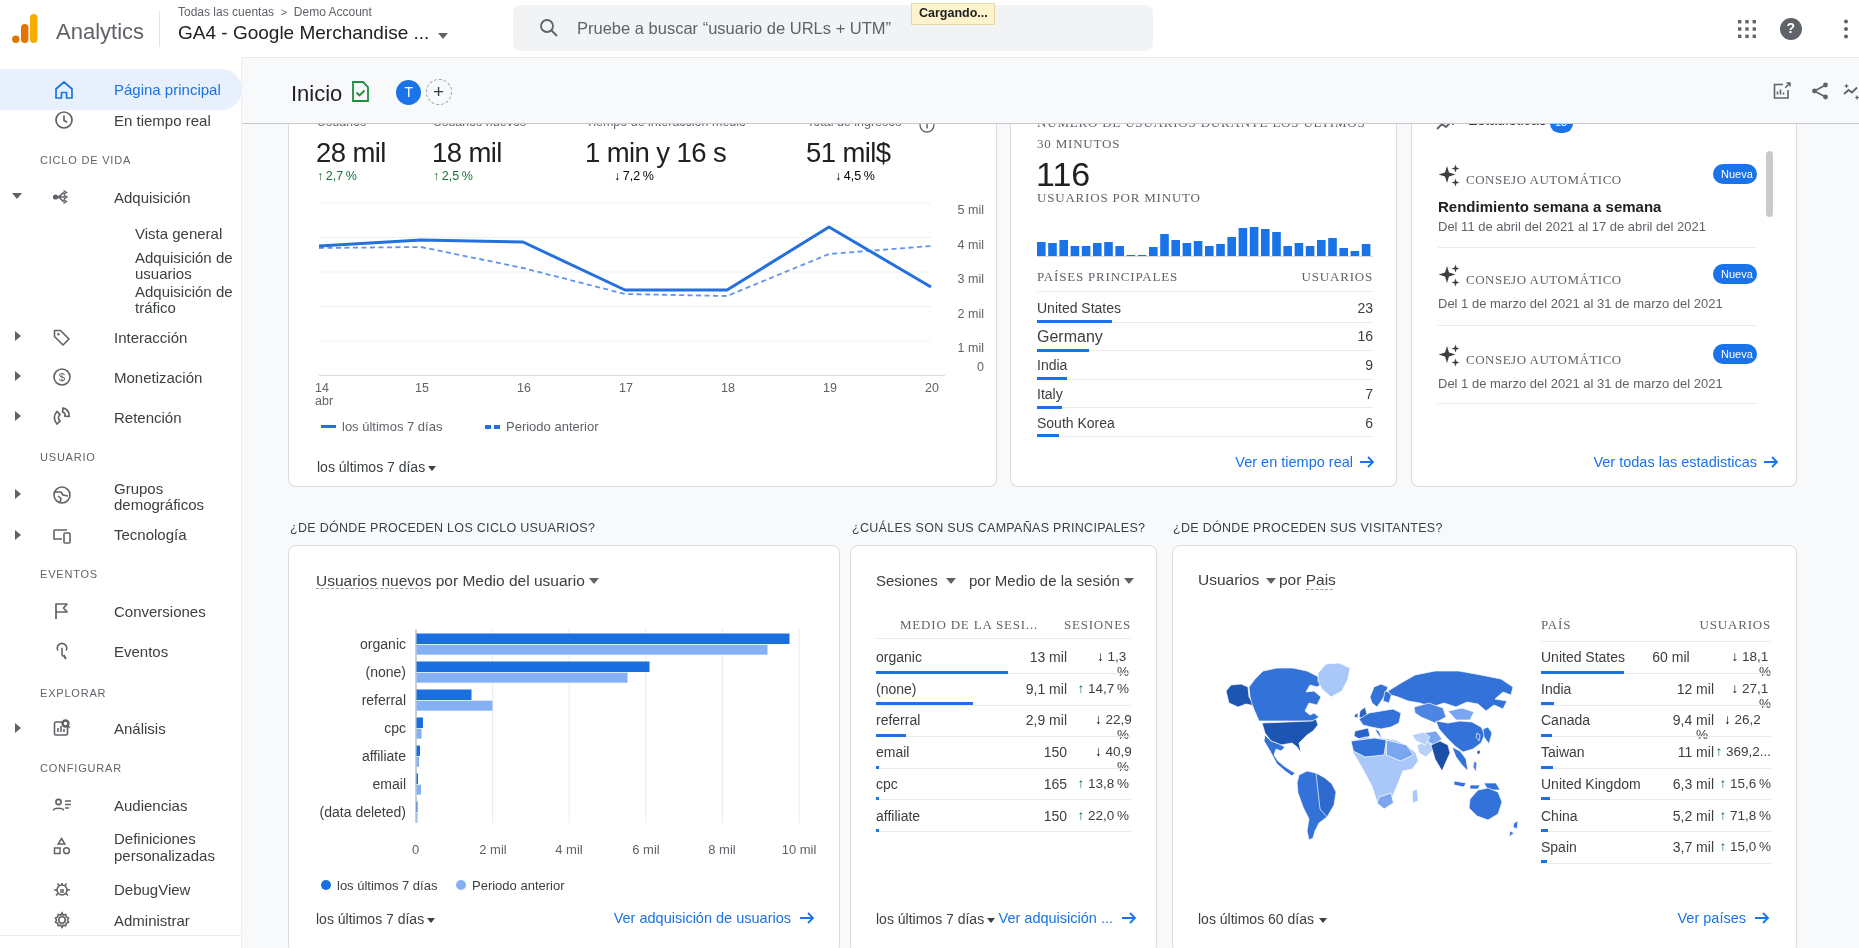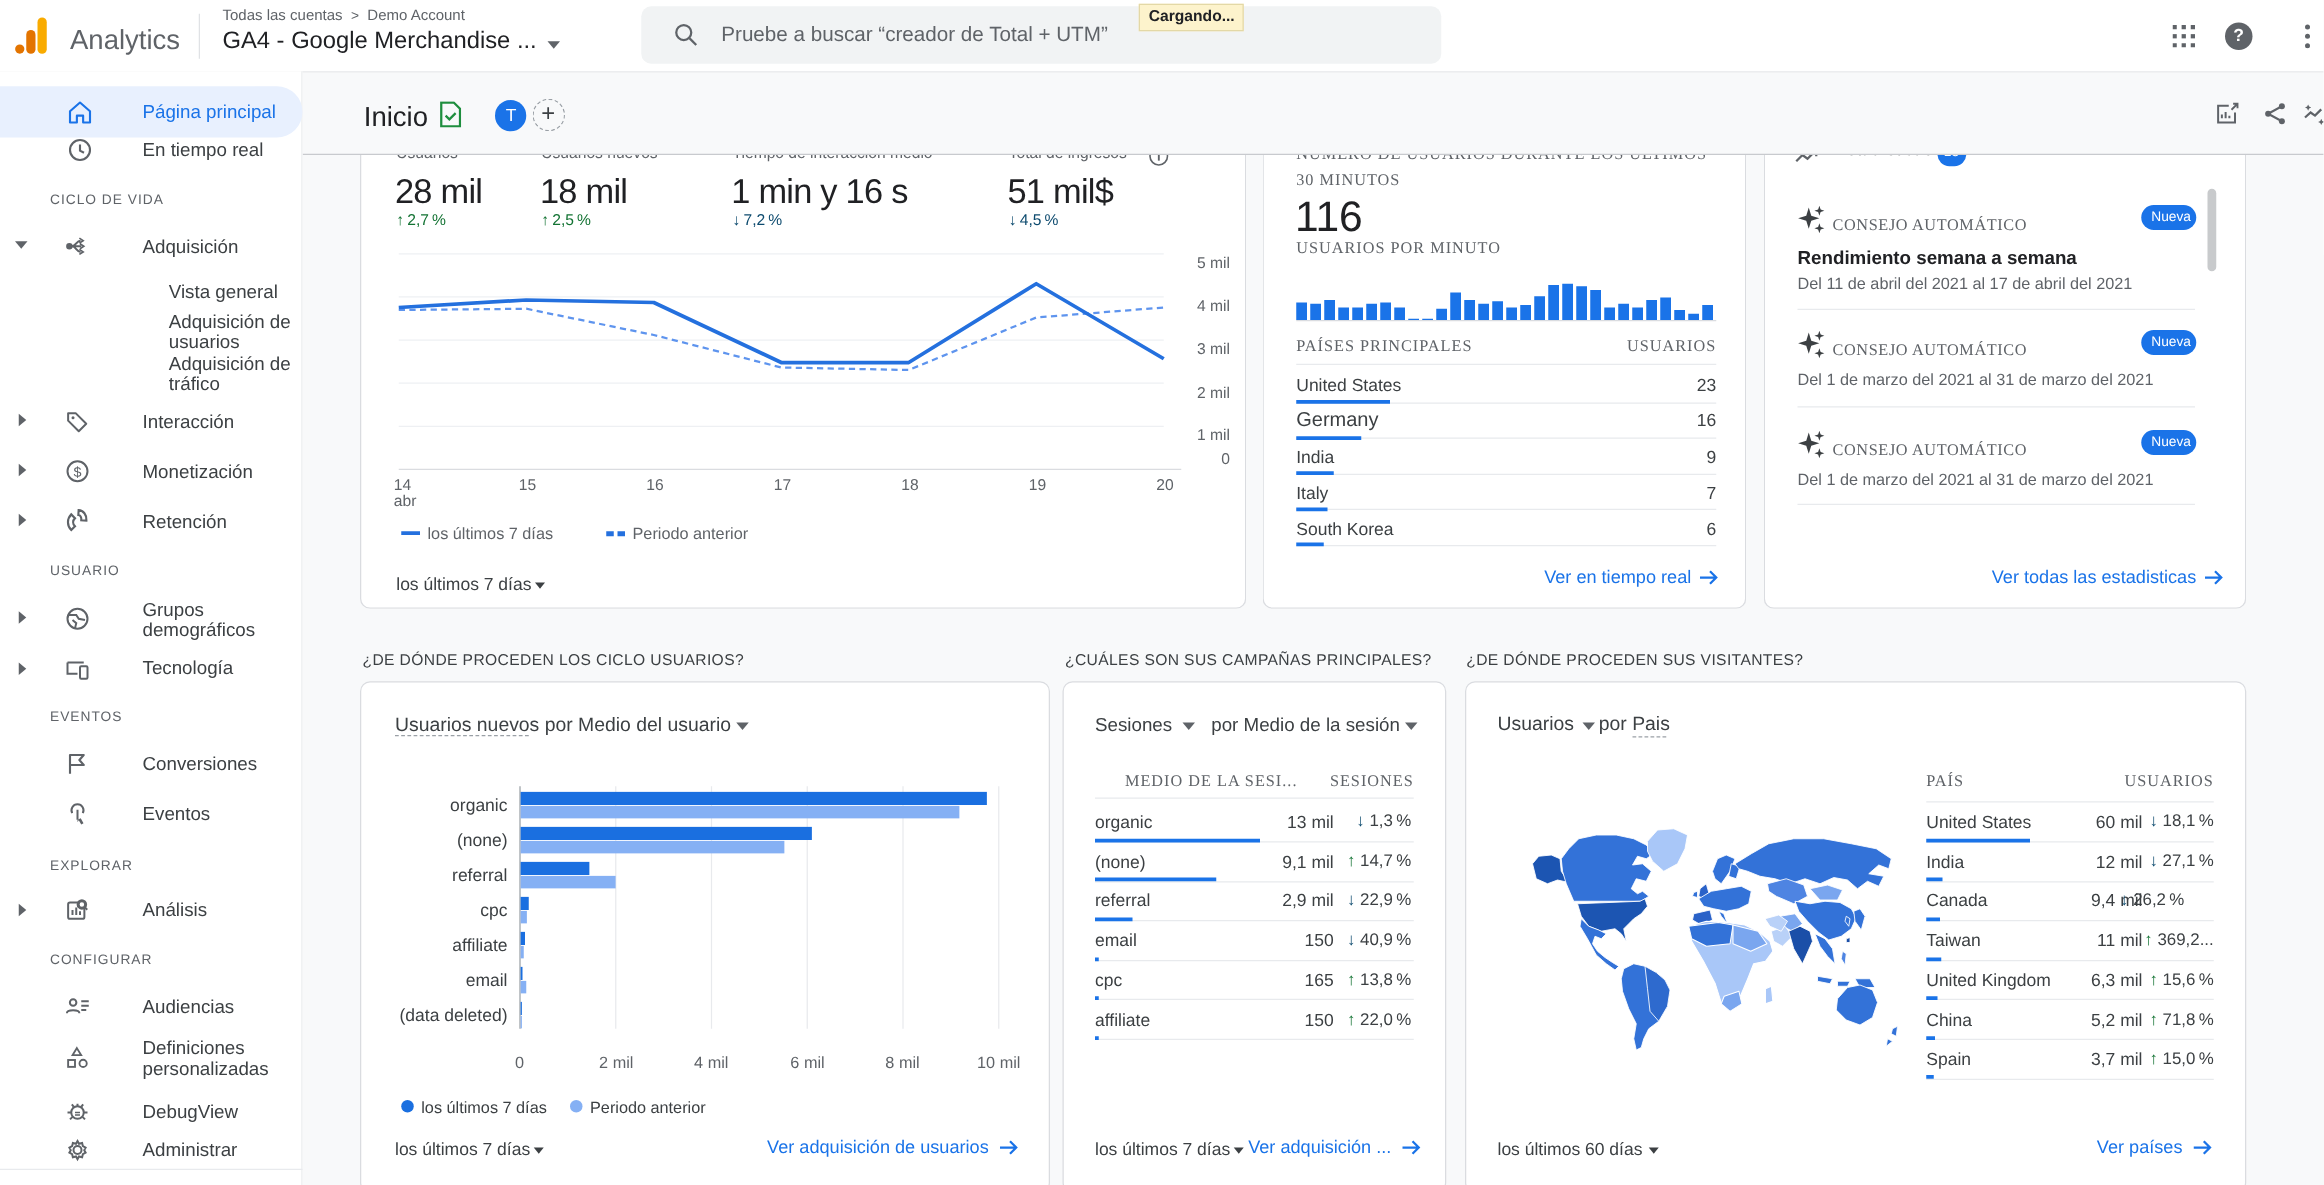--- a/index.html
+++ b/index.html
@@ -6,21 +6,21 @@
   body{width:1859px;height:948px;overflow:hidden;font-family:"Liberation Sans",sans-serif;background:#fff;}
   .abs{position:absolute;}
   #page{position:relative;width:1859px;height:948px;overflow:hidden;background:#f8f9fa;}
   .g1{color:#5f6368;}
   .g2{color:#3c4043;}
   .g3{color:#202124;}
   .blue{color:#1a73e8;}
   .caps{letter-spacing:.8px;font-size:13px;color:#5f6368;font-family:Liberation Serif, serif;}
   .card{position:absolute;background:#fff;border:1px solid #dadce0;}
   .up{color:#137333;}
-  .dn{color:#0c4a6e;}
+  .dn{color:#000000;margin-left:28px;}
   .navtxt{font-size:15px;color:#3c4043;}
   .sechead{font-size:11px;letter-spacing:.8px;color:#5f6368;}
 </style>
 </head>
 <body>
 <div id="page">
 
 <div class="abs" style="left:242px;top:57px;width:1617px;height:891px;background:#f8f9fa;"></div>
 <div class="abs" style="left:242px;top:123px;width:1617px;height:1px;background:#c8cace;"></div>
 
@@ -34,21 +34,21 @@
 <div class="abs" style="left:159px;top:11px;width:1px;height:36px;background:#e0e2e5;"></div>
 <div class="abs g1" style="left:178px;top:5px;font-size:12px;">Todas las cuentas &nbsp;<span style="font-size:11px;">&gt;</span>&nbsp; Demo Account</div>
 <div class="abs g3" style="left:178px;top:22px;font-size:19px;">GA4 - Google Merchandise ...</div>
 <div class="abs" style="left:438px;top:33px;width:0;height:0;border-left:5px solid transparent;border-right:5px solid transparent;border-top:6px solid #5f6368;"></div>
 
 <div class="abs" style="left:513px;top:5px;width:640px;height:46px;background:#f1f3f4;border-radius:8px;"></div>
 <svg class="abs" style="left:539px;top:18px;" width="19" height="19" viewBox="0 0 19 19">
       <circle cx="8" cy="8" r="6" fill="none" stroke="#5f6368" stroke-width="1.8"></circle>
       <line x1="12.5" y1="12.5" x2="18" y2="18" stroke="#5f6368" stroke-width="1.8"></line>
     </svg>
-<div class="abs g1" style="left:577px;top:19px;font-size:16.5px;">Pruebe a buscar “creador de Total + UTM”</div>
+<div class="abs g1" style="left:577px;top:19px;font-size:16.5px;">Pruebe a buscar “usuario de URLs + UTM”</div>
 <div class="abs" style="left:911px;top:3px;width:84px;height:22px;background:#fdf3cc;border:1px solid #e3d8a6;box-sizing:border-box;"></div>
 <div class="abs g3" style="left:919px;top:6px;font-size:12.5px;font-weight:bold;">Cargando...</div>
 
 <svg class="abs" style="left:1738px;top:20px;" width="18" height="18" viewBox="0 0 18 18">
   <g fill="#5f6368">
         <rect x="0" y="0" width="3.4" height="3.4"></rect>
         <rect x="7.3" y="0" width="3.4" height="3.4"></rect>
         <rect x="14.6" y="0" width="3.4" height="3.4"></rect>
         <rect x="0" y="7.3" width="3.4" height="3.4"></rect>
         <rect x="7.3" y="7.3" width="3.4" height="3.4"></rect>
@@ -580,21 +580,21 @@
       <path d="M286,172 L290,174 L285,178 Z" fill="#3372d8"></path>
           </g>
     </g>
   </svg>
 
   <div class="abs caps" style="left:368px;top:71px;">PAÍS</div>
   <div class="abs caps" style="left:498px;top:71px;width:100px;text-align:right;">USUARIOS</div>
   <div class="abs" style="left:368px;top:95px;width:230px;height:1px;background:#e8eaed;"></div>
 
   <div class="abs g2" style="left:368px;top:103px;font-size:14px;">United States</div>
-  <div class="abs g2" style="left:455px;top:103px;width:86px;text-align:right;font-size:14px;">60 mil</div>
+  <div class="abs g2" style="left:455px;top:103px;width:86px;text-align:center;font-size:14px;">60 mil</div>
   <div class="abs" style="left:523px;top:103px;width:75px;text-align:right;font-size:13.5px;"><span class="dn" style="font-weight:bold;">↓</span><span class="g2">&nbsp;18,1 %</span></div>
   <div class="abs" style="left:368px;top:127px;width:230px;height:1px;background:#e8eaed;"></div>
   <div class="abs" style="left:368px;top:124.5px;width:83px;height:3px;background:#1a73e8;"></div>
 
   <div class="abs g2" style="left:368px;top:135px;font-size:14px;">India</div>
   <div class="abs g2" style="left:455px;top:135px;width:86px;text-align:right;font-size:14px;">12 mil</div>
   <div class="abs" style="left:523px;top:135px;width:75px;text-align:right;font-size:13.5px;"><span class="dn" style="font-weight:bold;">↓</span><span class="g2">&nbsp;27,1 %</span></div>
   <div class="abs" style="left:368px;top:158.6px;width:230px;height:1px;background:#e8eaed;"></div>
   <div class="abs" style="left:368px;top:156px;width:13px;height:3px;background:#1a73e8;"></div>
 

